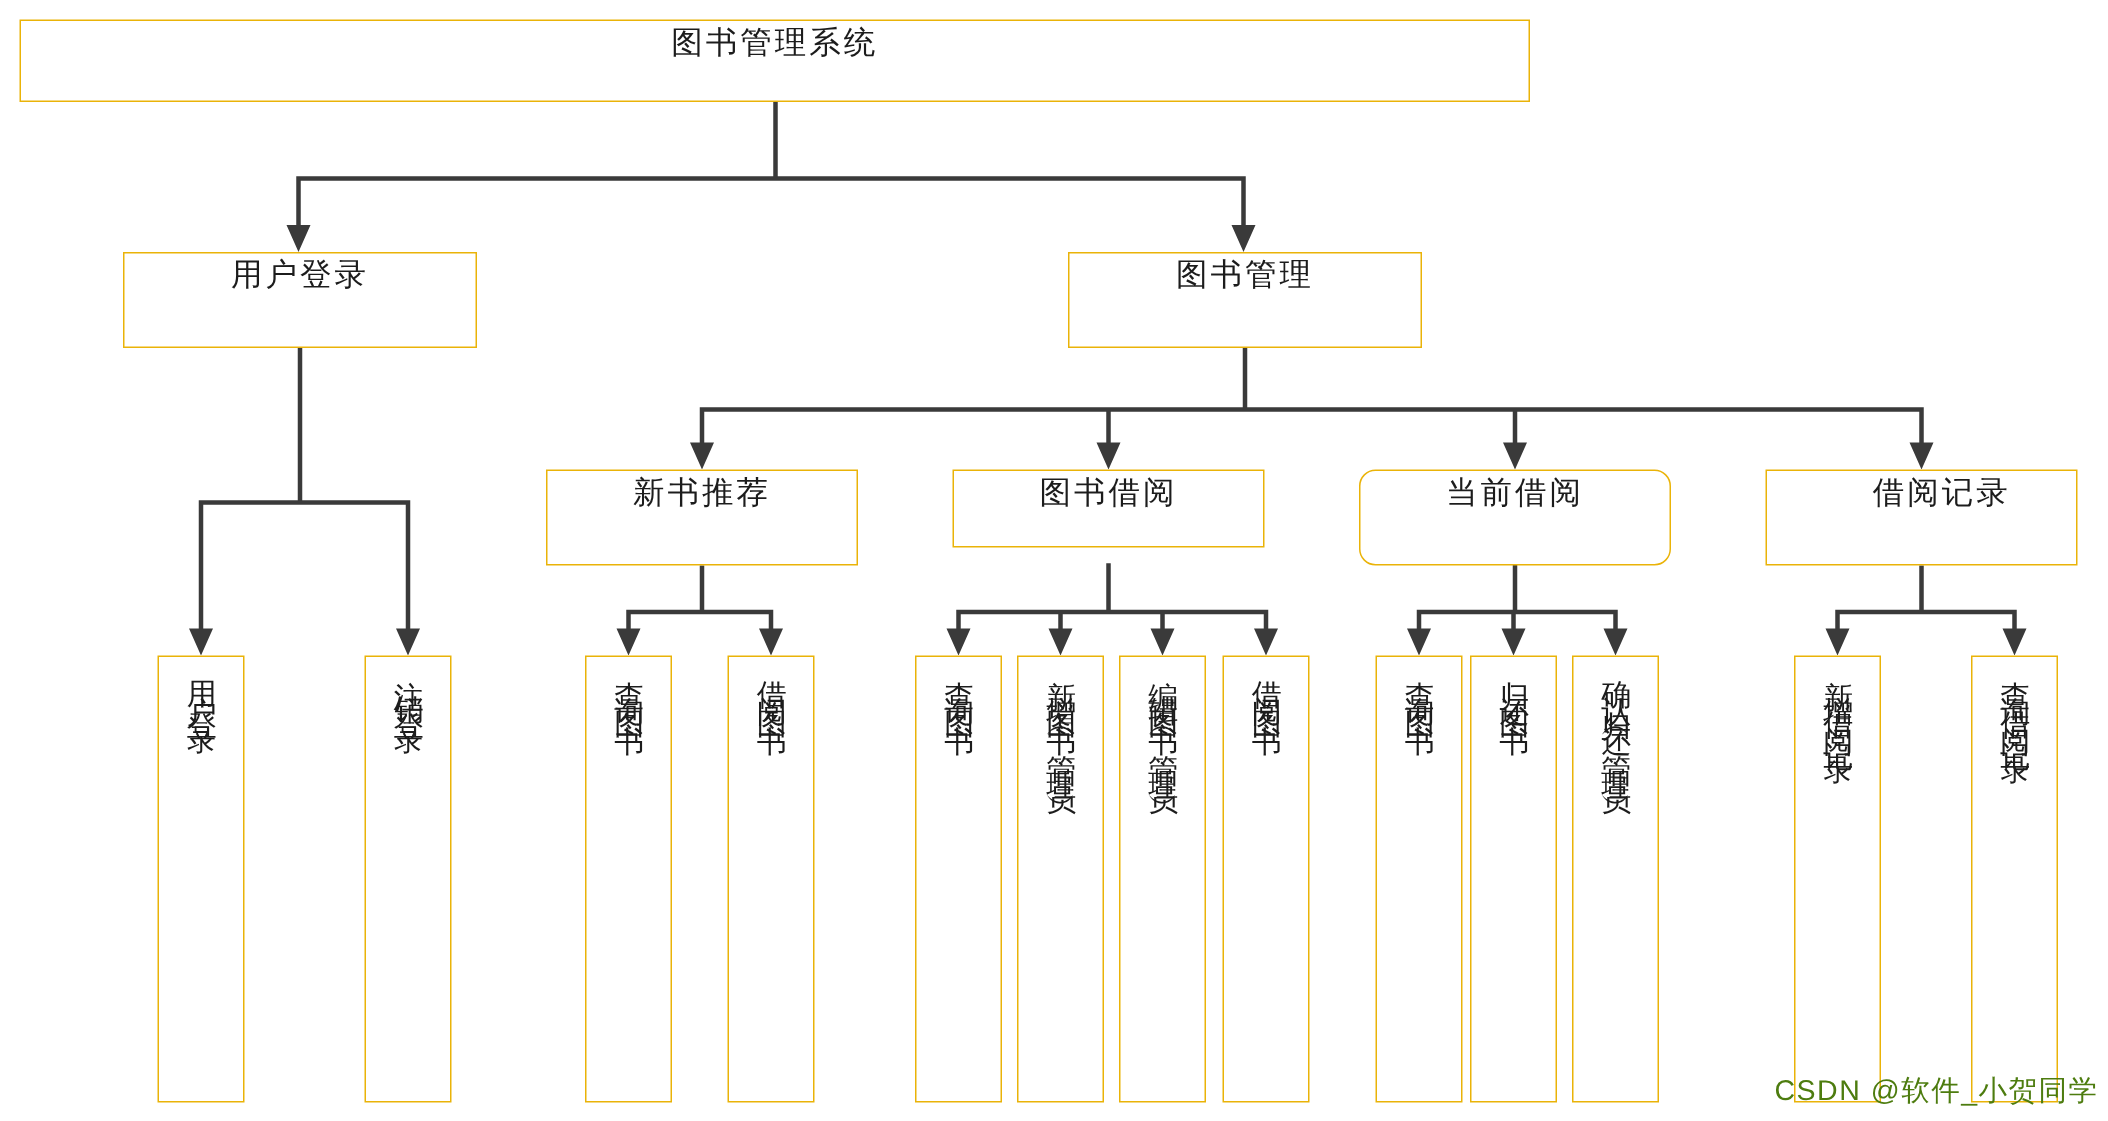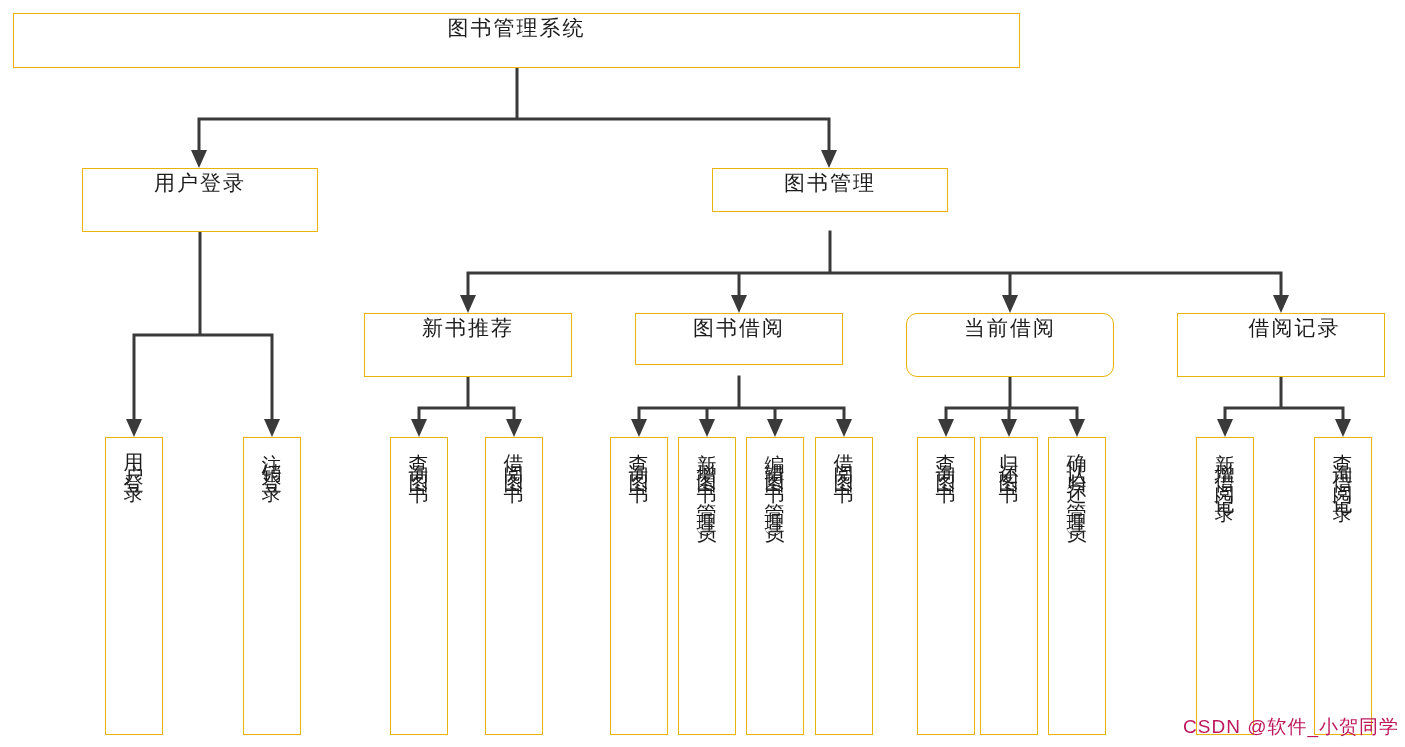--- a/index.html
+++ b/index.html
@@ -31,21 +31,21 @@
     text-orientation:mixed;
     font-size:20px;
     letter-spacing:10px;
     line-height:1;
     color:#1c1c1c;
   }
   .watermark{
     position:absolute;
     right:6px;top:714px;
     font-size:19px;
-    color:#be185d;
+    color:#4d7c0f;
     letter-spacing:1px;
     z-index:10;
     white-space:nowrap;
   }
 </style>
 </head>
 <body>
 
 <div id="stage">
 
@@ -69,21 +69,21 @@
              M1335 419 H1351 L1343 437 Z"></path>
   </svg>
 
   <div class="box" style="left:13px;top:13px;width:1007px;height:55px;">
     <span class="hlabel">图书管理系统</span>
   </div>
 
   <div class="box" style="left:82px;top:168px;width:236px;height:64px;">
     <span class="hlabel">用户登录</span>
   </div>
-  <div class="box" style="left:712px;top:168px;width:236px;height:44px;">
+  <div class="box" style="left:712px;top:168px;width:236px;height:64px;">
     <span class="hlabel">图书管理</span>
   </div>
 
   <div class="box" style="left:364px;top:313px;width:208px;height:64px;">
     <span class="hlabel">新书推荐</span>
   </div>
   <div class="box" style="left:635px;top:313px;width:208px;height:52px;">
     <span class="hlabel">图书借阅</span>
   </div>
   <div class="box" style="left:906px;top:313px;width:208px;height:64px;border-radius:11px;">

